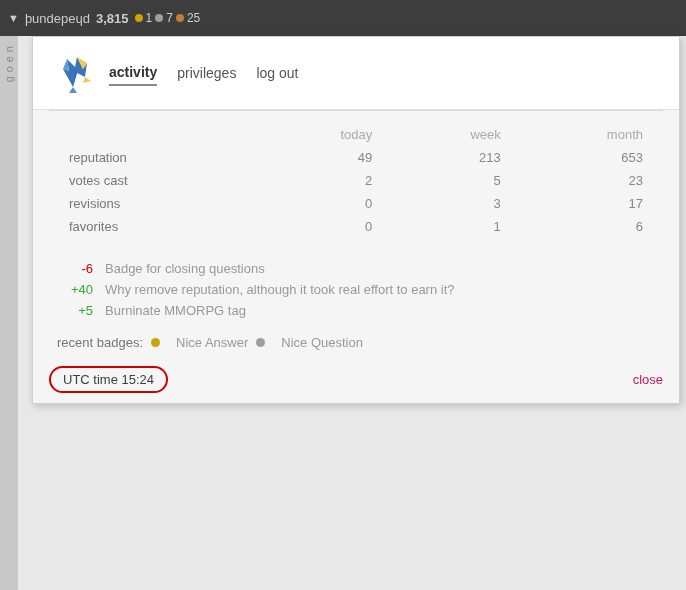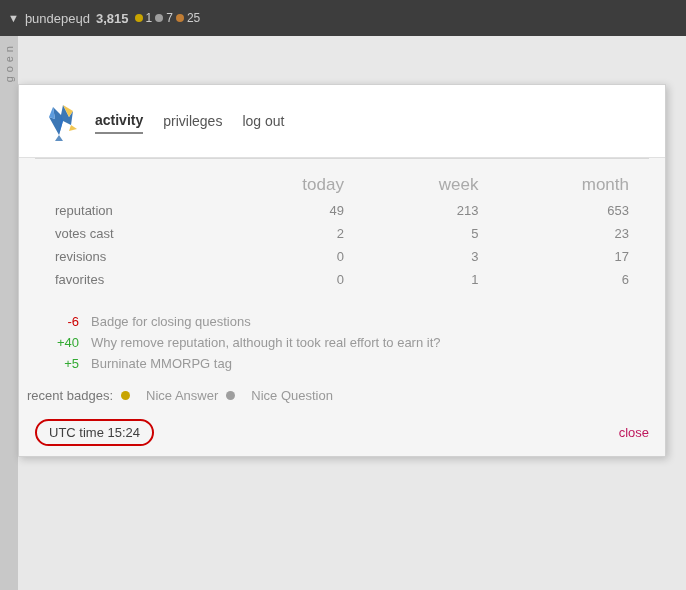--- a/index.html
+++ b/index.html
@@ -89,27 +89,26 @@
       font-size: 11px;
       writing-mode: vertical-rl;
       text-orientation: mixed;
       transform: rotate(180deg);
       line-height: 1;
     }
 
     
     .popup-panel {
       position: absolute;
-      left: 18px;
+      left: 32px;
       top: 36px;
       width: 648px;
       background: #f5f5f5;
       border: 1px solid #d0d0d0;
       box-shadow: 2px 2px 8px rgba(0,0,0,0.2);
-      margin-top: 48px;
     }
 
     
     .profile-header {
       display: flex;
       align-items: center;
       padding: 12px 16px;
       gap: 12px;
       border-bottom: 1px solid #e0e0e0;
       background: #fff;
@@ -155,21 +154,21 @@
     .stats-table {
       width: 100%;
       border-collapse: collapse;
       color: #777;
     }
     .stats-table th {
       text-align: right;
       padding: 4px 12px;
       font-weight: normal;
       color: #aaa;
-      font-size: 17px;
+      font-size: 13px;
     }
     .stats-table th:first-child { text-align: left; }
     .stats-table td {
       text-align: right;
       padding: 4px 12px;
       font-size: 13px;
       color: #888;
     }
     .stats-table td:first-child {
       text-align: left;
@@ -195,21 +194,21 @@
     }
     .activity-score.negative { color: #c00; }
     .activity-score.positive { color: #3a3; }
     .activity-text {
       color: #999;
       flex: 1;
     }
 
     
     .badges-section {
-      padding: 6px 8px;
+      padding: 6px 24px;
       display: flex;
       align-items: center;
       gap: 8px;
       flex-wrap: wrap;
       font-size: 13px;
       color: #777;
     }
     .badge-item {
       display: flex;
       align-items: center;

